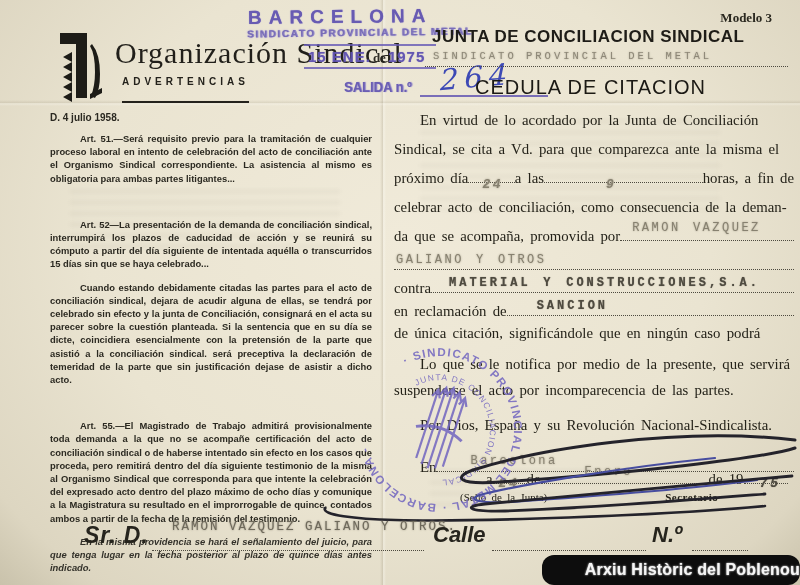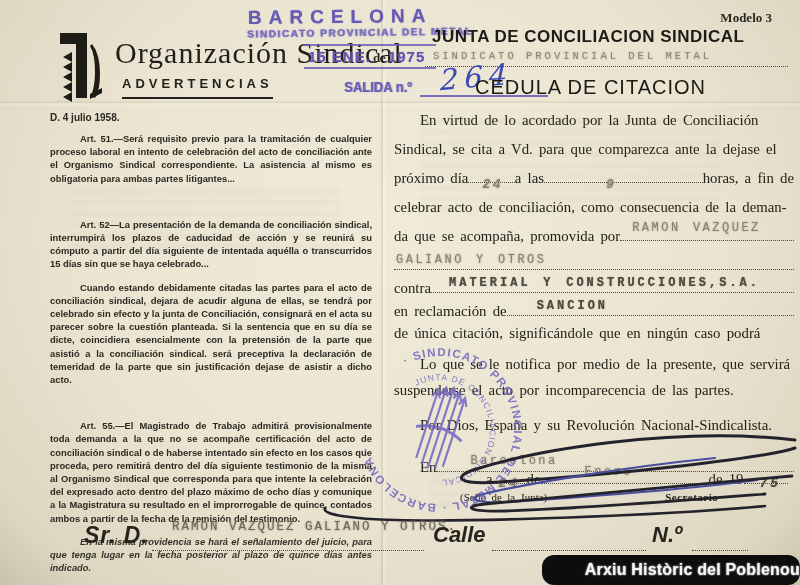--- a/index.html
+++ b/index.html
@@ -13,22 +13,22 @@
     background:linear-gradient(90deg,rgba(120,110,85,0) 0%,rgba(120,110,85,.18) 45%,rgba(255,255,250,.35) 60%,rgba(120,110,85,0) 100%);}
   .fold-h{position:absolute;left:0;right:0;height:6px;pointer-events:none;
     background:linear-gradient(180deg,rgba(120,110,85,0) 0%,rgba(120,110,85,.14) 45%,rgba(255,255,250,.3) 62%,rgba(120,110,85,0) 100%);}
   .ghost{position:absolute;opacity:.07;filter:blur(2px);pointer-events:none;
     background:repeating-linear-gradient(180deg,#5a5648 0 3px,transparent 3px 11px);}
 
   
   .emblem{position:absolute;left:52px;top:30px;}
   .org-title{position:absolute;left:115px;top:36px;font-family:"Liberation Serif",serif;
     font-size:30px;color:#211f1a;letter-spacing:1px;}
-  .advertencias{position:absolute;left:122px;top:76px;font-size:13px;font-weight:bold;
-    letter-spacing:4px;color:#24221c;border-bottom:2px solid #24221c;padding-bottom:6px;}
+  .advertencias{position:absolute;left:122px;top:76px;font-size:10px;font-weight:bold;
+    letter-spacing:4px;color:#24221c;border-bottom:2px solid #24221c;padding-bottom:14px;}
   .modelo{position:absolute;right:28px;top:10px;font-family:"Liberation Serif",serif;
     font-weight:bold;font-size:13px;color:#2a281f;}
   .junta-title{position:absolute;left:432px;top:27px;font-size:17px;font-weight:bold;
     letter-spacing:.5px;color:#1e1c17;}
   .entity-line{position:absolute;left:425px;top:46px;width:363px;height:20px;
     border-bottom:1px dotted #4d4a3f;}
   .entity-typed{position:absolute;left:8px;top:4px;font-family:"Liberation Mono",monospace;
     font-size:10.5px;letter-spacing:3px;color:#8d8777;text-shadow:0 0 2px #a9a391;white-space:nowrap;}
   .cedula-title{position:absolute;left:475px;top:76px;font-size:20px;font-weight:normal;
     letter-spacing:1px;color:#1b1914;}
@@ -153,21 +153,21 @@
     <p class="mb-sm">Art. 55.—El Magistrado de Trabajo admitirá provisionalmente toda demanda a la que no se acompañe certificación del acto de conciliación sindical o de haberse intentado sin efecto en los casos que proceda, pero remitirá dentro del día siguiente testimonio de la misma al Organismo Sindical que corresponda para que intente la celebración del expresado acto dentro del plazo máximo de ocho días y comunique a la Magistratura su resultado en el improrrogable de quince, contados ambos a partir de la fecha de la remisión del testimonio.</p>
     <p class="it mb-md">En la misma providencia se hará el señalamiento del juicio, para que tenga lugar en la fecha posterior al plazo de quince días antes indicado.</p>
 
   </div>
 
   <div class="rightcol">
     <div class="ln ind">
         <span>En virtud de lo acordado por la Junta de Conciliación</span>
       </div>
     <div class="ln">
-        <span>Sindical, se cita a Vd. para que comparezca ante la dejase el</span>
+        <span>Sindical, se cita a Vd. para que comparezca ante la misma el</span>
       </div>
     <div class="ln">
       <span>próximo día</span>
       <span class="blank" style="width:52px;">
         <span class="typed num" style="left:14px;">24</span>
       </span>
       <span>a las</span>
       <span class="blank" style="width:178px;">
         <span class="typed num" style="left:62px;">9</span>
       </span>

